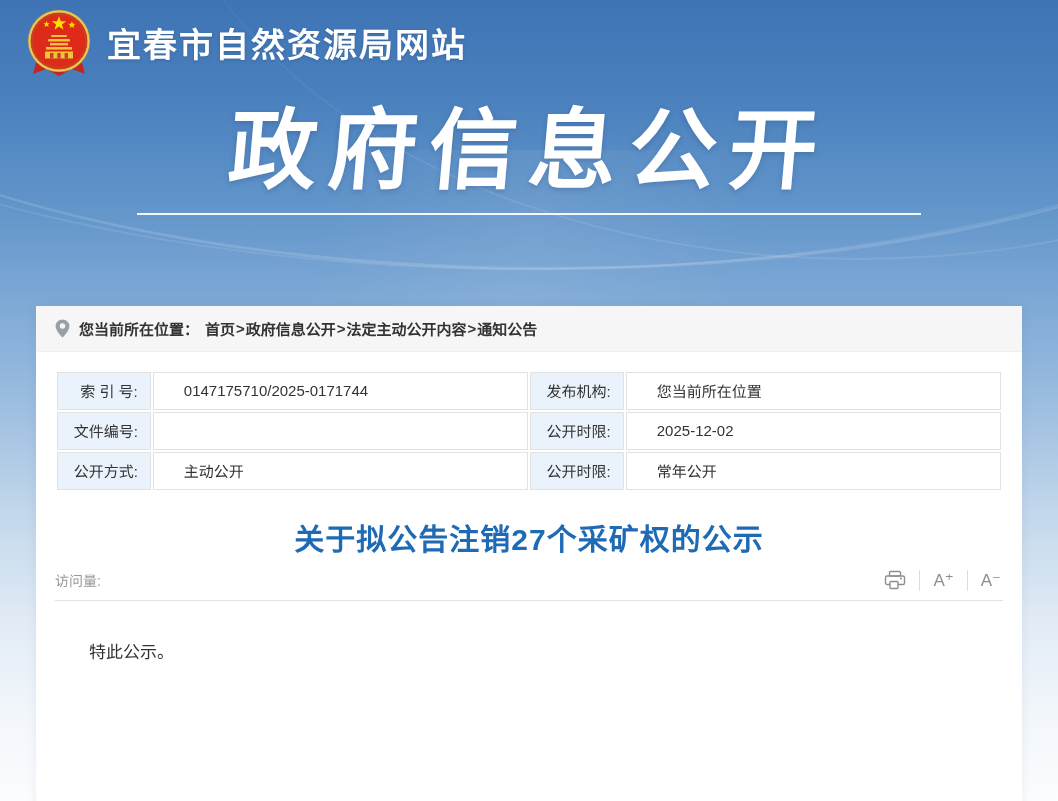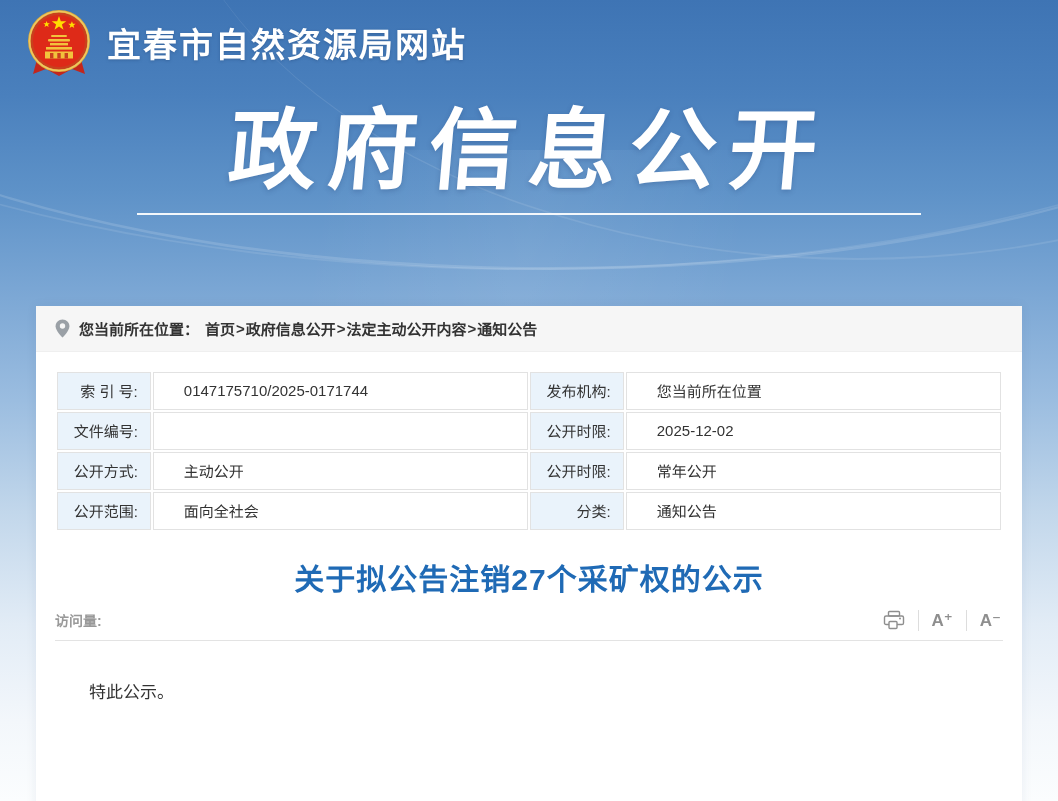--- a/index.html
+++ b/index.html
@@ -108,21 +108,21 @@
   .article-title {
     margin-top: 28px;
     text-align: center;
     color: #1f6ab5; font-size: 30px; font-weight: bold;
     line-height: 40px; letter-spacing: 1px;
   }
   .visits-row {
     display: flex; justify-content: space-between; align-items: center;
     margin-top: 10px; padding-bottom: 9px;
     border-bottom: 1px solid #e3e3e3;
-    color: #999; font-size: 14px; font-weight: bold;
+    color: #999; font-size: 14px;
   }
   .toolbar { display: flex; align-items: center; color: #8e8e8e; }
   .tool-btn {
     display: flex; align-items: center; cursor: pointer;
     padding: 0 13px; font-size: 17px; color: #8e8e8e;
   }
   .tool-btn + .tool-btn { border-left: 1px solid #ddd; }
   .tool-btn:last-child { padding-right: 2px; }
   .print-svg { width: 22px; height: 20px; }
 
@@ -208,26 +208,20 @@
             <td class="m-value"></td>
             <td class="m-label">公开时限:</td>
             <td class="m-value">2025-12-02</td>
           </tr>
           <tr>
             <td class="m-label">公开方式:</td>
             <td class="m-value">主动公开</td>
             <td class="m-label">公开时限:</td>
             <td class="m-value">常年公开</td>
           </tr>
-          <tr>
-            <td class="m-label">公开范围:</td>
-            <td class="m-value">面向全社会</td>
-            <td class="m-label">分类:</td>
-            <td class="m-value">通知公告</td>
-          </tr>
         </tbody>
       </table>
 
       <h1 class="article-title">关于拟公告注销27个采矿权的公示</h1>
 
       <div class="visits-row">
         <span>访问量:</span>
         <div class="toolbar">
           <span class="tool-btn">
             <svg class="print-svg" viewBox="0 0 22 20" aria-hidden="true">

